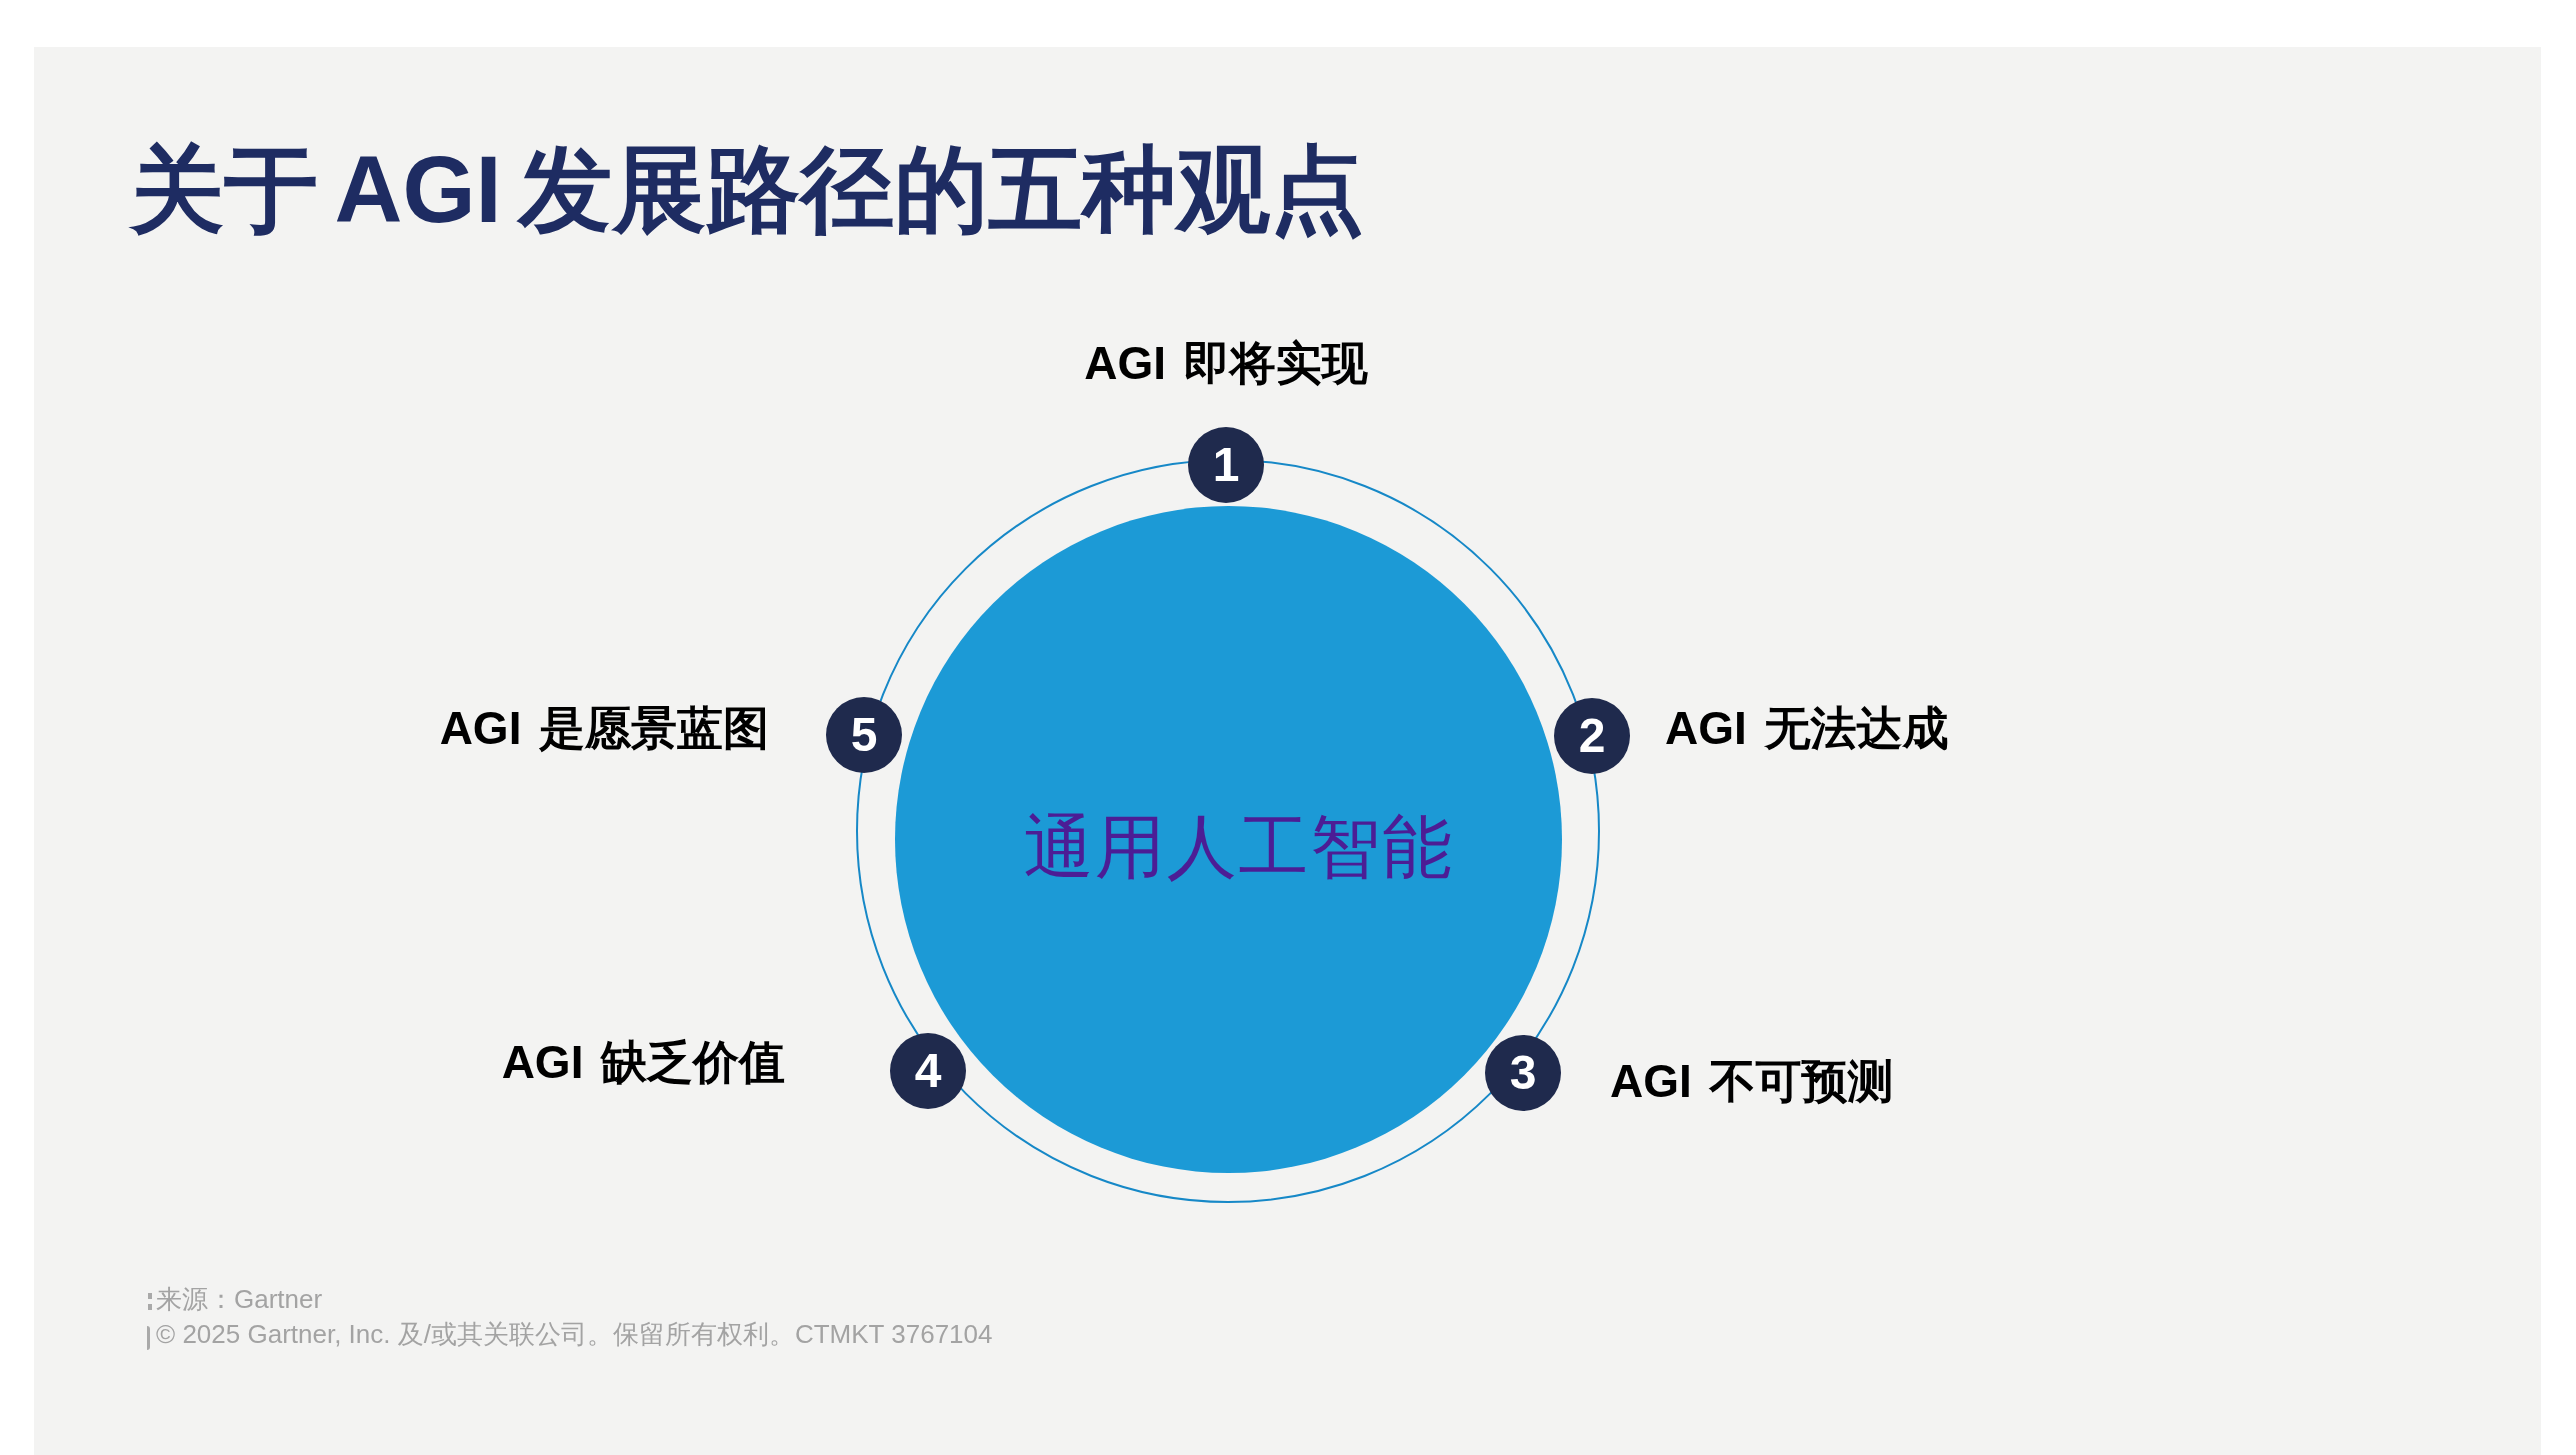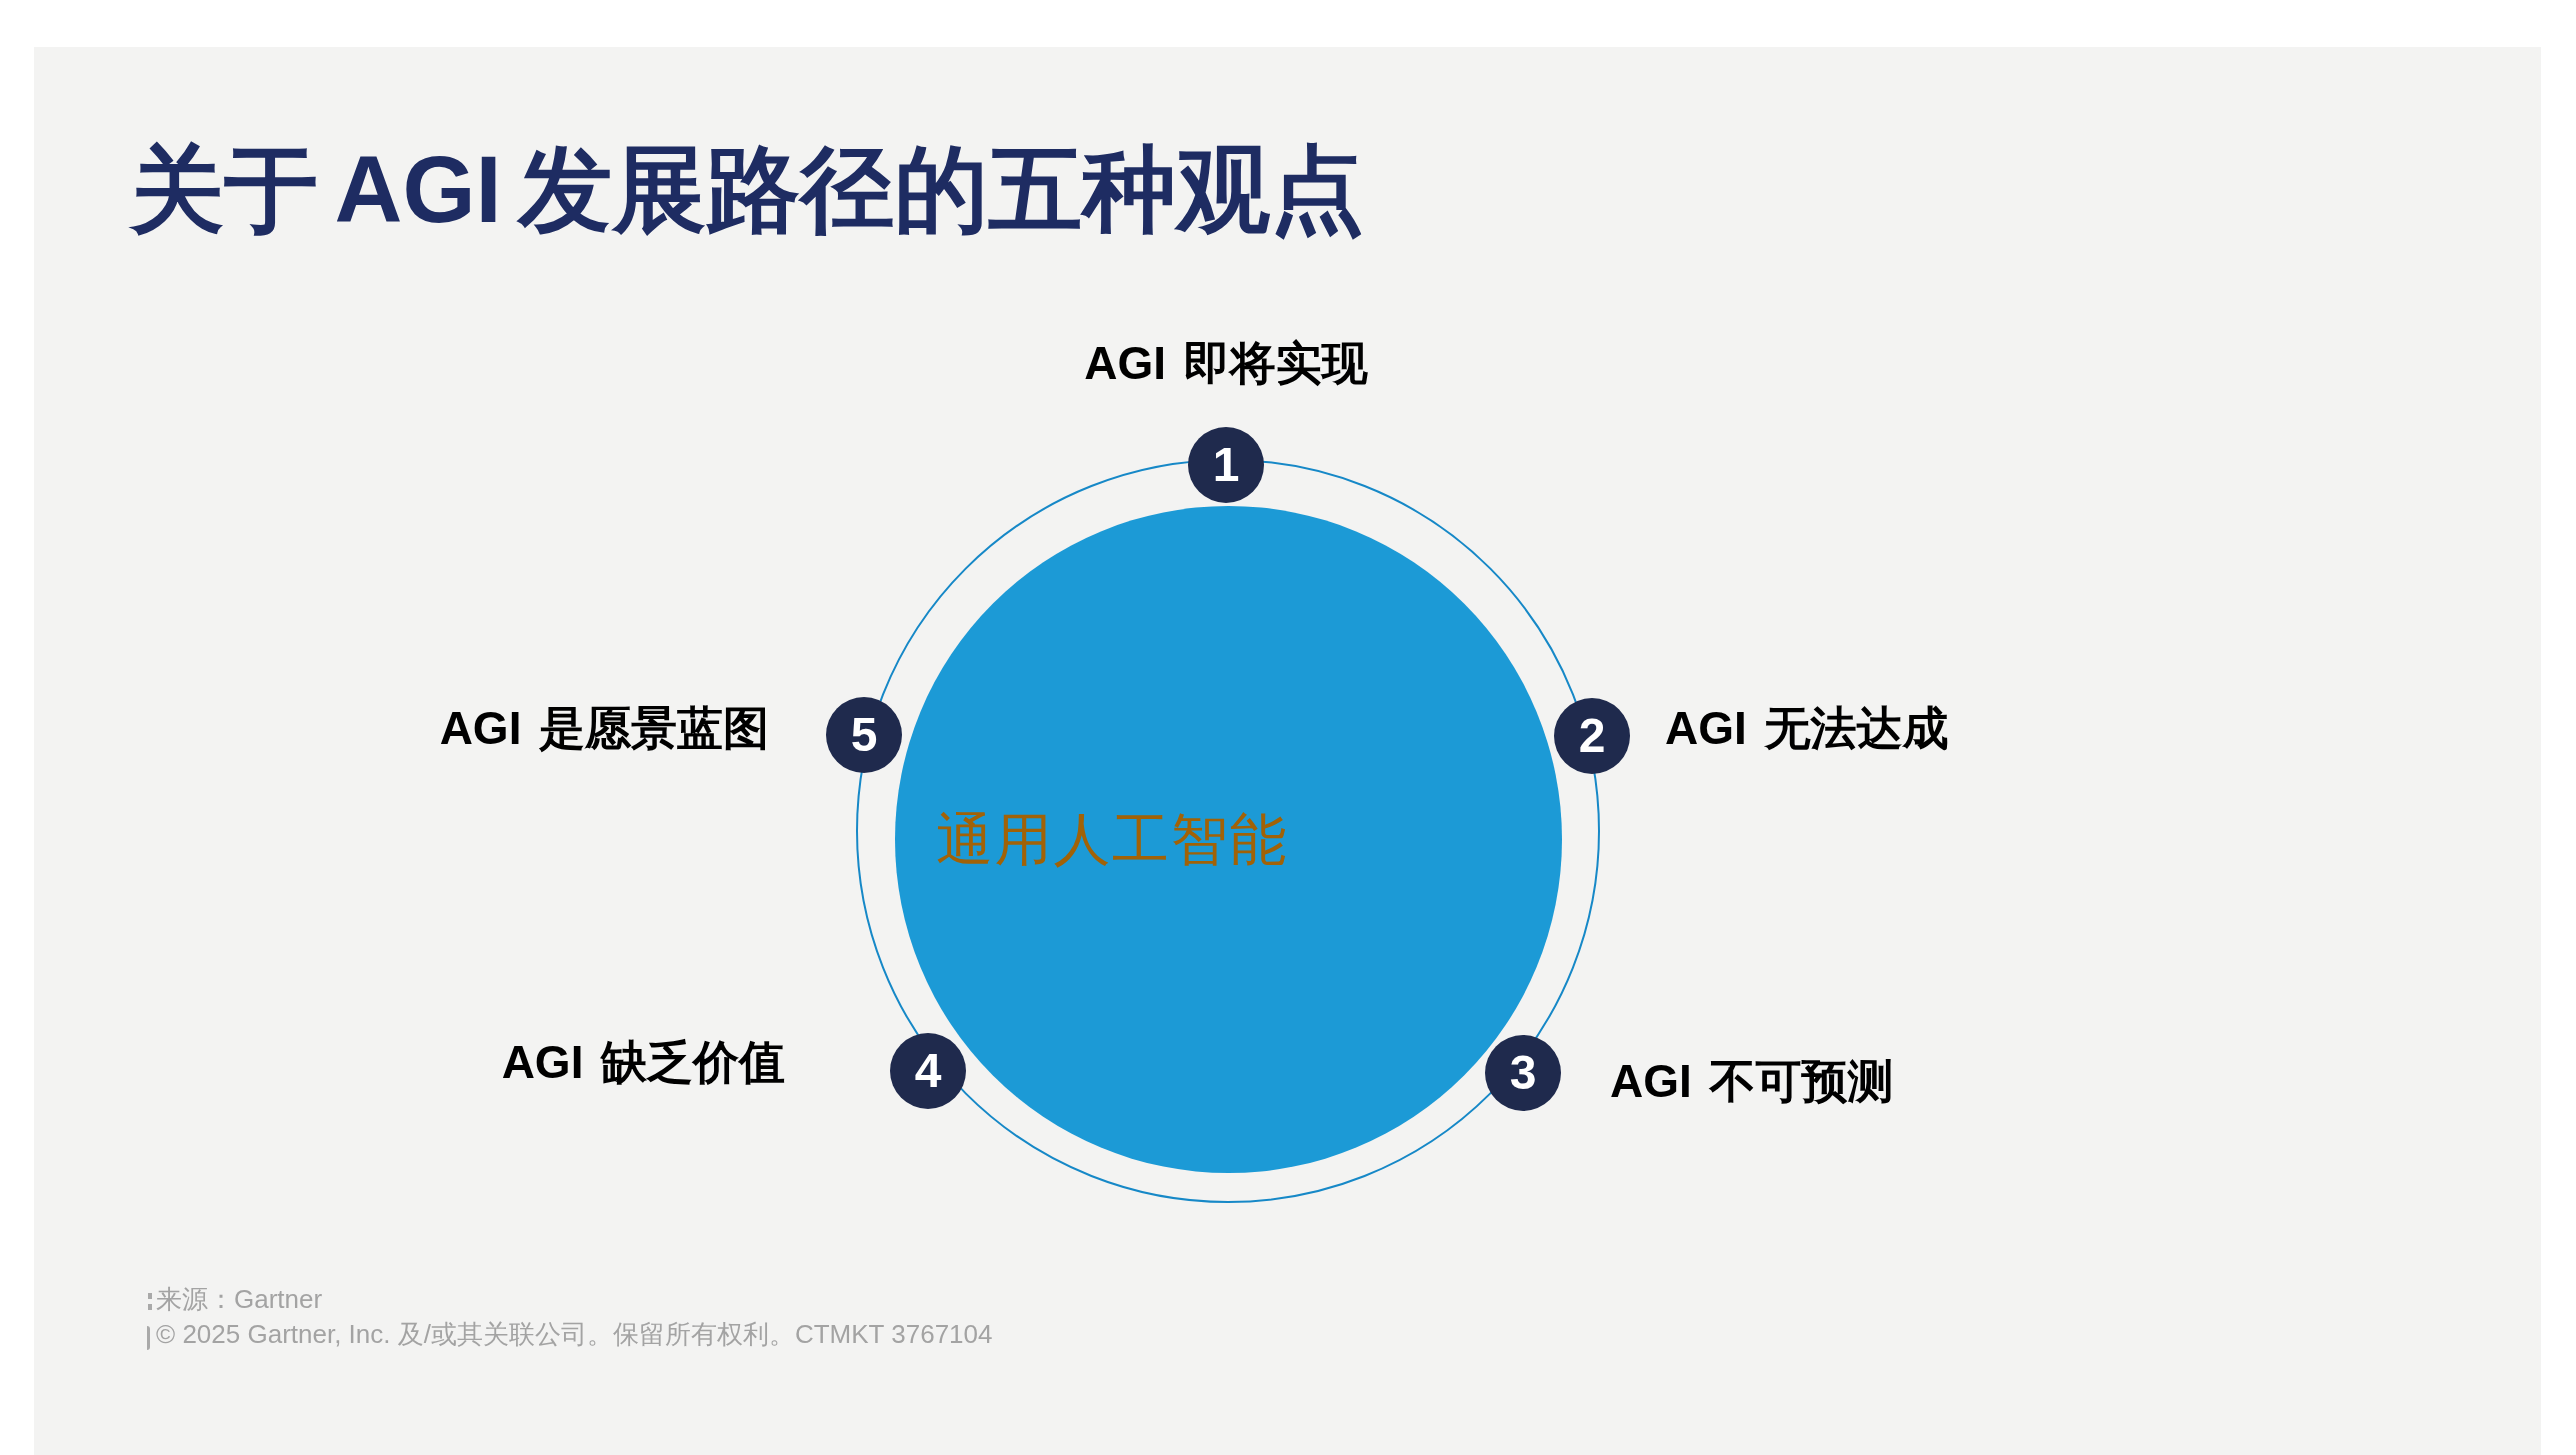--- a/index.html
+++ b/index.html
@@ -11,22 +11,22 @@
 
   
   .title{left:130px;top:107px;font-size:94px;line-height:1.2;font-weight:bold;color:#1e2c62;
          font-family:"Liberation Serif","DejaVu Serif",serif;white-space:nowrap;}
   .title .acr{font-family:"Liberation Sans","DejaVu Sans",sans-serif;margin:0 16.5px;}
 
   
   .ring{left:856px;top:432px;width:744px;height:744px;border:2.8px solid #1688c7;
         border-radius:50%;box-sizing:border-box;background:transparent;}
   .core{left:895px;top:479px;width:667px;height:667px;border-radius:50%;background:#1c9ad6;}
-  .core-label{left:936px;top:779px;width:605px;font-size:57px;line-height:1.2;
-        color:#a16207;font-family:"Liberation Serif","DejaVu Serif",serif;letter-spacing:1.7px;white-space:nowrap;}
+  .core-label{left:936px;top:779px;width:605px;text-align:center;font-size:70px;line-height:1.2;
+        color:#4c1d95;font-family:"Liberation Serif","DejaVu Serif",serif;letter-spacing:1.7px;white-space:nowrap;}
 
   
   .badge{width:76px;height:76px;border-radius:50%;background:#1f2a4d;color:#ffffff;
          font-size:48px;font-weight:bold;line-height:76px;text-align:center;
          font-family:"Liberation Sans","DejaVu Sans",sans-serif;}
   .badge.b1{left:1188px;top:400px;}
   .badge.b2{left:1554px;top:671px;}
   .badge.b3{left:1485px;top:1008px;}
   .badge.b4{left:890px;top:1006px;}
   .badge.b5{left:826px;top:670px;}

